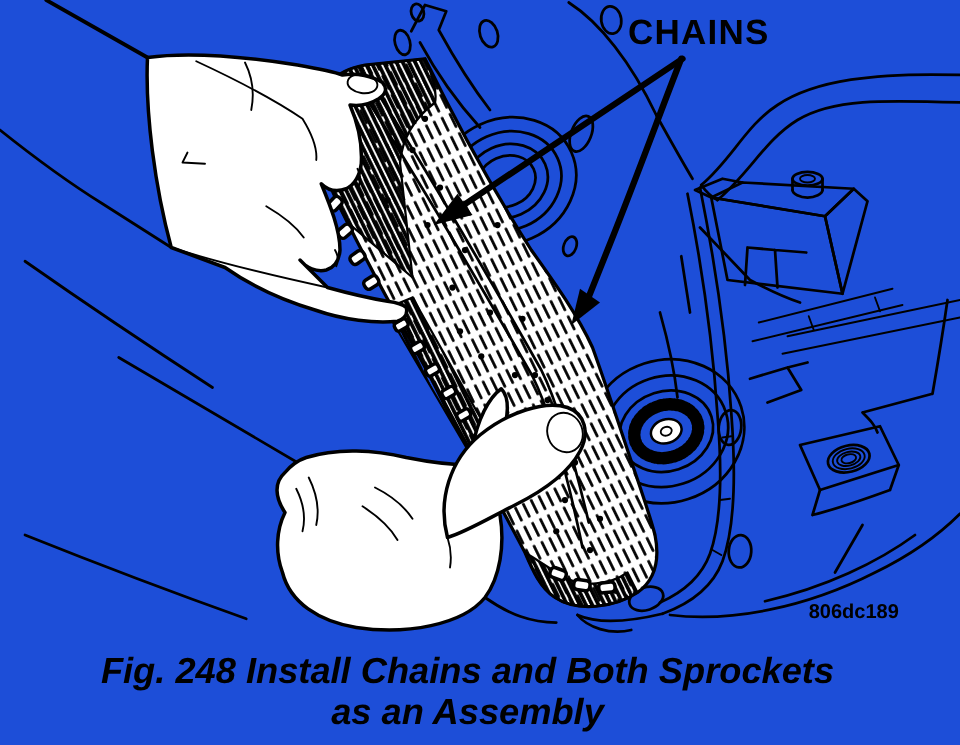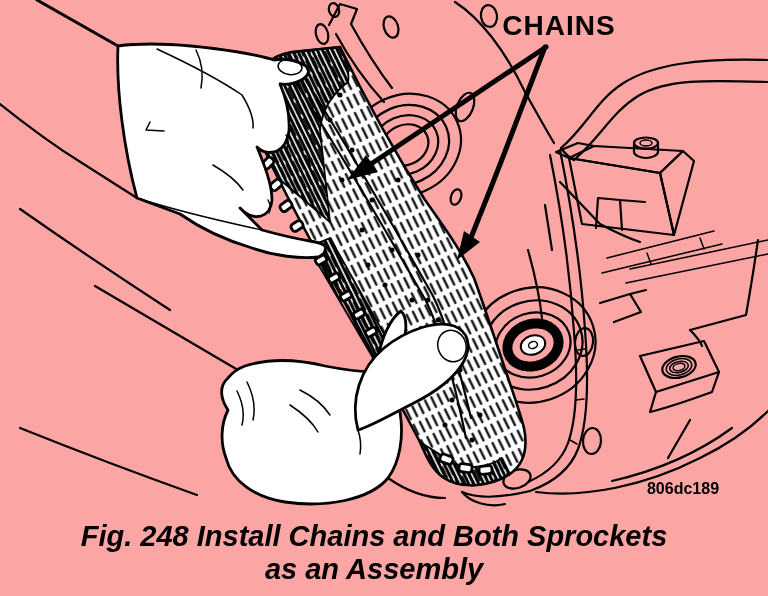--- a/index.html
+++ b/index.html
@@ -1,16 +1,16 @@
 <!DOCTYPE html>
 <html><head>
 <meta charset="utf-8">
 <style>
   html,body{margin:0;padding:0;background:#fff;}
-  .page{position:relative;width:768px;height:596px;background:#fca5a5;overflow:hidden;font-family:"Liberation Sans",sans-serif;}
+  .page{position:relative;width:768px;height:596px;background:#1d4ed8;overflow:hidden;font-family:"Liberation Sans",sans-serif;}
   svg{position:absolute;left:0;top:0;}
   svg *{stroke-linecap:round;stroke-linejoin:round;}
   .ln{stroke:#000;fill:none;stroke-width:2.2;}
   .ln3{stroke:#000;fill:none;stroke-width:3;}
   .thin{stroke:#000;fill:none;stroke-width:1.5;}
   .fw{fill:#fff;stroke:#000;stroke-width:2.8;}
   .hatch{fill:url(#hatch);stroke:#000;stroke-width:2.6;}
   .dense{fill:url(#dense);stroke:#000;stroke-width:1.8;}
   .blk{fill:#000;stroke:none;}
   .arrow{stroke:#000;stroke-width:5;fill:none;}

